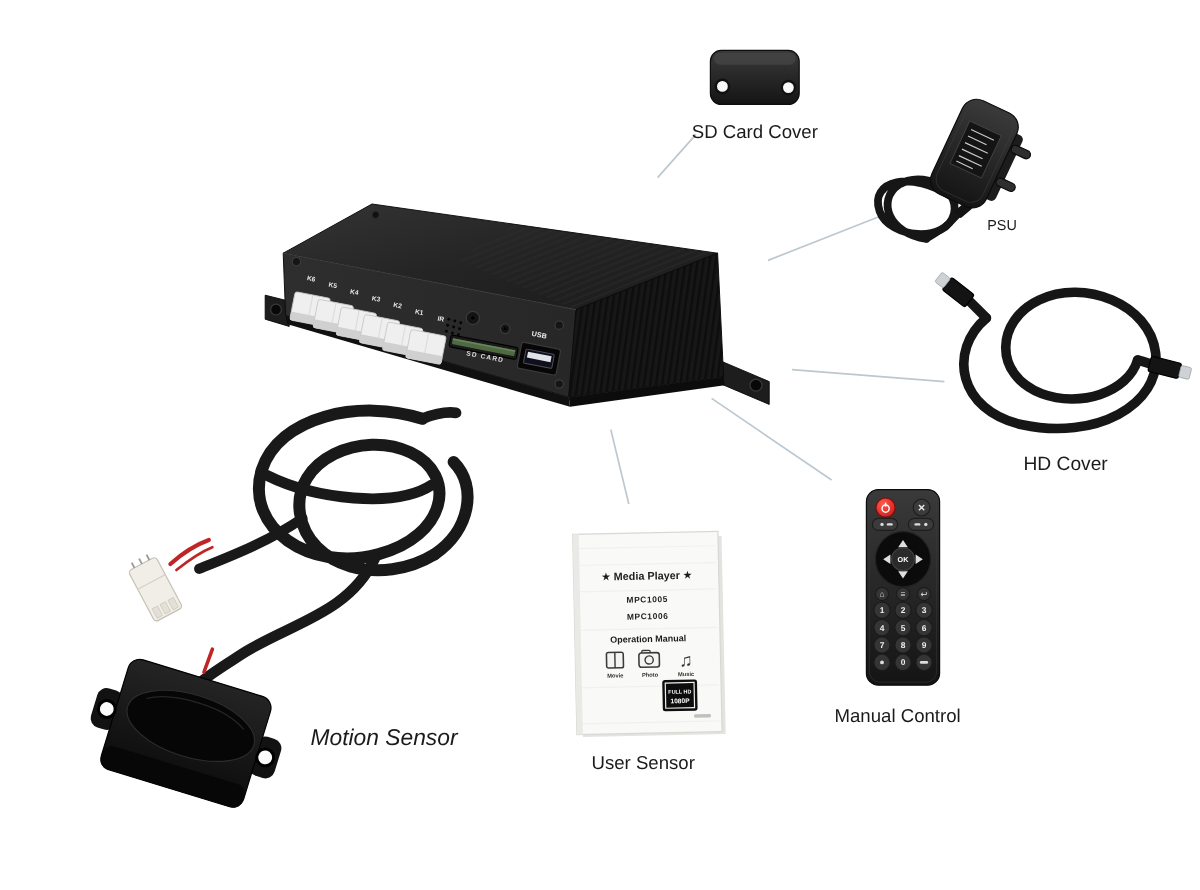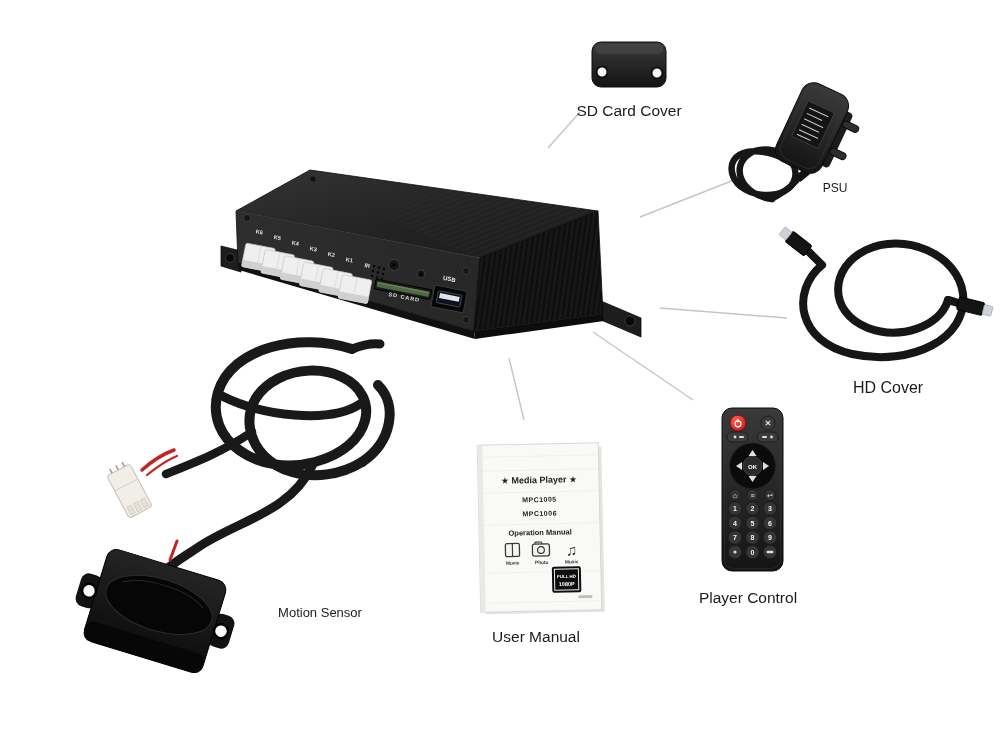--- a/index.html
+++ b/index.html
@@ -6,21 +6,21 @@
   #stage{position:relative;width:1000px;height:742px;background:#ffffff;overflow:hidden;
          font-family:"Liberation Sans","DejaVu Sans",sans-serif;}
   #art{position:absolute;left:0;top:0;}
   .lbl{position:absolute;color:#1b1b1b;text-align:center;font-weight:400;
        font-family:"Liberation Sans","DejaVu Sans",sans-serif;}
   .lbl-sd{left:559px;top:102px;width:140px;font-size:15.5px;}
   .lbl-psu{left:805px;top:181px;width:60px;font-size:12px;}
   .lbl-hd{left:818px;top:379px;width:140px;font-size:16px;}
   .lbl-remote{left:678px;top:589px;width:140px;font-size:15.5px;}
   .lbl-manual{left:466px;top:628px;width:140px;font-size:15.5px;}
-  .lbl-motion{left:235px;top:605px;width:170px;font-size:13px;}
+  .lbl-motion{left:235px;top:605px;width:170px;font-size:19px;font-style:italic;}
   svg text{font-family:"Liberation Sans","DejaVu Sans",sans-serif;}
 </style>
 </head>
 <body>
 
 <div id="stage">
 <svg id="art" width="1000" height="742" viewBox="0 0 1000 742">
   <defs>
     <linearGradient id="topGrad" x1="0" y1="0" x2="1" y2="1">
       <stop offset="0" stop-color="#343434"></stop>
@@ -352,16 +352,16 @@
       <path d="M -40,-18 C -20,-30 25,-31 45,-17" fill="none" stroke="#333" stroke-width="1" opacity="0.7"></path>
       <circle cx="-69" cy="0" r="7" fill="#fbfbfb" stroke="#000" stroke-width="2.5"></circle>
       <circle cx="69" cy="0" r="7" fill="#fbfbfb" stroke="#000" stroke-width="2.5"></circle>
     </g>
   </g>
 </svg>
 
   <div class="lbl lbl-sd">SD Card Cover</div>
   <div class="lbl lbl-psu">PSU</div>
   <div class="lbl lbl-hd">HD Cover</div>
-  <div class="lbl lbl-remote">Player Control</div>
-  <div class="lbl lbl-manual">User Manual</div>
+  <div class="lbl lbl-remote">Manual Control</div>
+  <div class="lbl lbl-manual">User Sensor</div>
   <div class="lbl lbl-motion">Motion Sensor</div>
 </div>
 
 </body></html>

